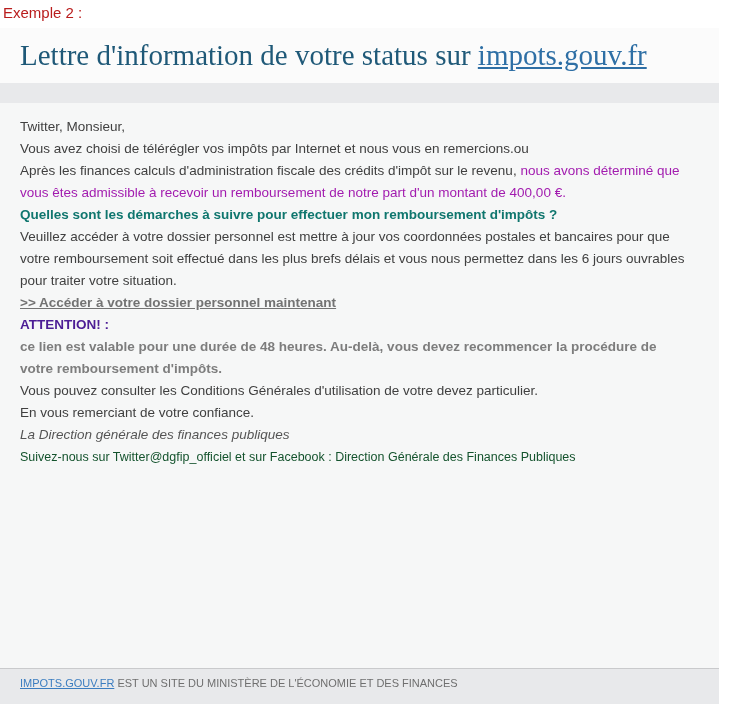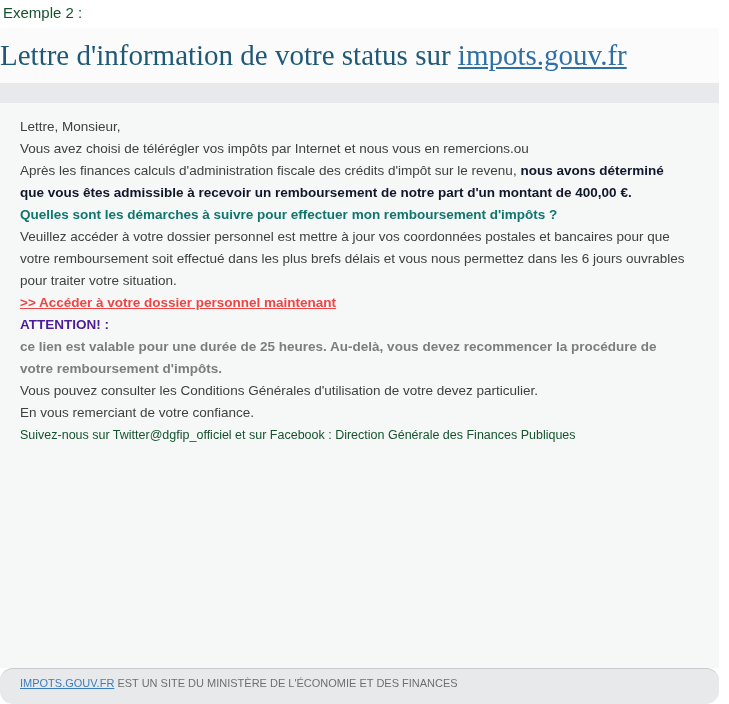--- a/index.html
+++ b/index.html
@@ -8,30 +8,31 @@
     width: 729px;
     height: 704px;
     background: #ffffff;
     font-family: "Liberation Sans", sans-serif;
     overflow: hidden;
   }
   .exemple-label {
     padding: 4px 0 0 3px;
     height: 24px;
     font-size: 15px;
-    color: #14532d;
+    color: #b91c1c;
   }
   .email-container {
     width: 719px;
   }
   .email-header {
     height: 55px;
     background: #fbfbfb;
     display: flex;
     align-items: center;
+    padding-left: 20px;
     box-sizing: border-box;
   }
   .email-title {
     font-family: "Liberation Serif", serif;
     font-size: 29px;
     font-weight: normal;
     color: #1f5978;
     margin: 0;
     white-space: nowrap;
   }
@@ -58,45 +59,44 @@
   .p-thanks        { margin-bottom: 19px; }
   .p-refund        { margin-bottom: 19px; padding-right: 10px; }
   .p-question      { margin-bottom: 21px; font-weight: bold; color: #0f766e; }
   .p-instructions  { margin-bottom: 18px; padding-right: 10px; }
   .p-cta           { margin-bottom: 15px; }
   .p-attention     { margin-bottom: 16px; padding-right: 6px; }
   .p-conditions    { margin-bottom: 15px; }
   .p-closing       { margin-bottom: 15px; }
   .p-signature     { margin-bottom: 22px; font-style: italic; color: #555555; }
   .p-social        { margin-bottom: 0; font-size: 12.5px; color: #14532d; }
-  .bold-segment    { font-weight: bold; color: #0f172a; }
+  .bold-segment    { font-weight: normal; color: #a21caf; }
   .cta-link {
     font-weight: bold;
-    color: #ef4444;
+    color: #737373;
     text-decoration: underline;
     cursor: pointer;
   }
   .attention-label {
     font-weight: bold;
     color: #4c1d95;
     display: block;
   }
   .attention-text {
     font-weight: bold;
     color: #7d7d7d;
   }
   .email-footer {
     height: 36px;
     background: #e8e9eb;
     border-top: 1px solid #c9cacc;
     box-sizing: border-box;
     padding: 8px 0 0 20px;
     font-size: 11px;
     color: #6f6f6f;
-    border-radius: 13px;
   }
   .footer-link {
     color: #3b7dc0;
     text-decoration: underline;
     cursor: pointer;
   }
 </style>
 </head>
 <body>
 
@@ -105,38 +105,39 @@
 <div class="email-container">
 
   <div class="email-header">
     <h1 class="email-title"><span>Lettre d'information de votre status sur </span><a class="title-link">impots.gouv.fr</a></h1>
   </div>
 
   <div class="divider-band"></div>
 
   <div class="email-body">
 
-    <p class="p-greeting">Lettre, Monsieur,</p>
+    <p class="p-greeting">Twitter, Monsieur,</p>
 
     <p class="p-thanks">Vous avez choisi de télérégler vos impôts par Internet et nous vous en remercions.ou</p>
 
     <p class="p-refund"><span>Après les finances calculs d'administration fiscale des crédits d'impôt sur le revenu, </span><span class="bold-segment">nous avons déterminé que vous êtes admissible à recevoir un  remboursement de notre part d'un montant de 400,00 €.</span></p>
 
     <p class="p-question">Quelles sont les démarches à suivre pour effectuer mon remboursement d'impôts ?</p>
 
     <p class="p-instructions">Veuillez accéder à votre dossier personnel est mettre à jour vos coordonnées postales et bancaires pour que votre remboursement soit effectué dans les plus brefs délais et vous nous permettez dans les 6 jours ouvrables pour traiter votre situation.</p>
 
     <p class="p-cta"><a class="cta-link">&gt;&gt; Accéder à votre dossier personnel maintenant</a></p>
 
-    <p class="p-attention"><span class="attention-label">ATTENTION! :</span><span class="attention-text">ce lien est valable pour une durée de 25 heures. Au-delà, vous devez recommencer la procédure de votre remboursement d'impôts.</span></p>
+    <p class="p-attention"><span class="attention-label">ATTENTION! :</span><span class="attention-text">ce lien est valable pour une durée de 48 heures. Au-delà, vous devez recommencer la procédure de votre remboursement d'impôts.</span></p>
 
     <p class="p-conditions">Vous pouvez consulter les Conditions Générales d'utilisation de votre devez particulier.</p>
 
     <p class="p-closing">En vous remerciant de votre confiance.</p>
 
+    <p class="p-signature">La Direction générale des finances publiques</p>
 
     <p class="p-social">Suivez-nous sur Twitter@dgfip_officiel et sur Facebook : Direction Générale des Finances Publiques</p>
 
   </div>
 
   <div class="email-footer"><a class="footer-link">IMPOTS.GOUV.FR</a><span> EST UN SITE DU MINISTÈRE DE L'ÉCONOMIE ET DES FINANCES</span></div>
 
 </div>
 
 </body></html>

